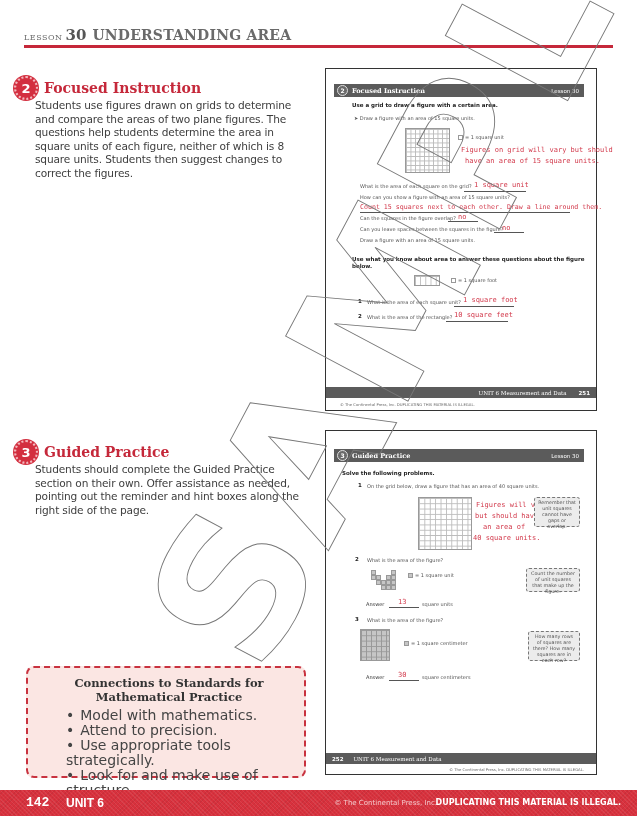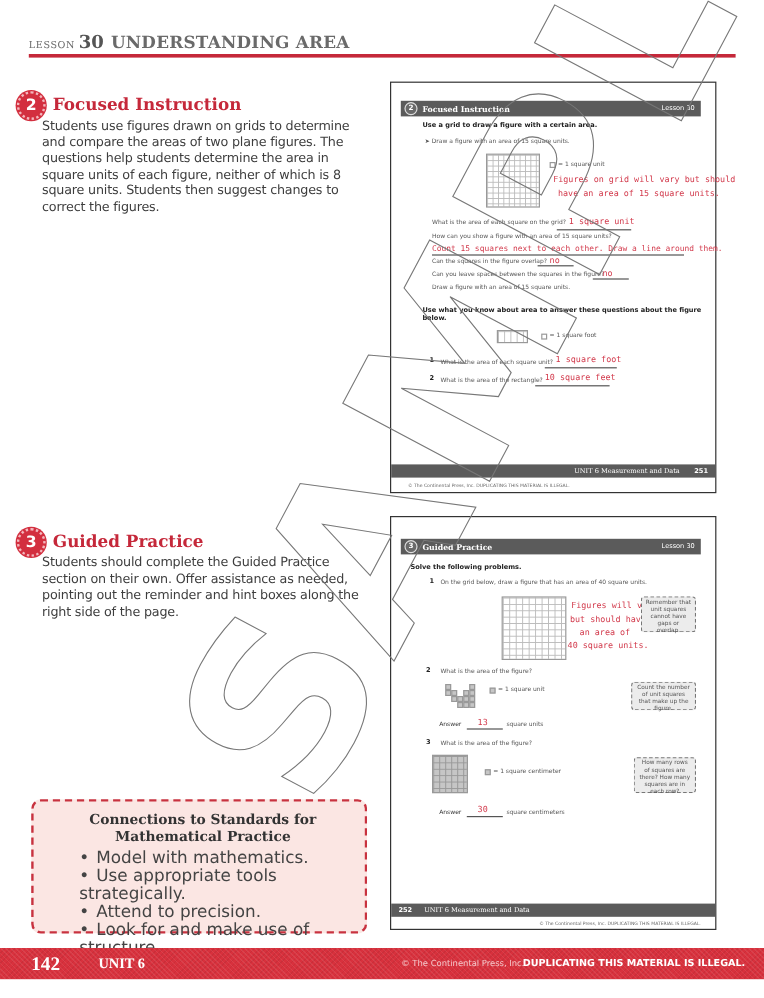--- a/index.html
+++ b/index.html
@@ -48,22 +48,22 @@
   .wb-foot { position: absolute; left: 0; right: 0; height: 11px; background: #5b5b5b; color: #fff; font-family: "DejaVu Serif", serif; font-size: 5.5px; display: flex; align-items: center; }
   .wb-copy { position: absolute; font-size: 3.8px; color: #666; white-space: nowrap; }
 
   
   .watermark { position: absolute; left: 0; top: 0; width: 637px; height: 832px; pointer-events: none; }
 
   
   .ftr { position: absolute; left: 0; right: 0; top: 790px; height: 26px;
          background-color: #d8313d;
          background-image: repeating-linear-gradient(45deg, rgba(255,255,255,0.08) 0 1px, transparent 1px 3px), repeating-linear-gradient(-45deg, rgba(0,0,0,0.06) 0 1px, transparent 1px 3px); }
-  .ftr .pg { position: absolute; left: 26px; top: 5px; font-size: 16px; font-weight: bold; color: #fff; font-family: Liberation Serif, serif; }
-  .ftr .unit { position: absolute; left: 82px; top: 6px; font-size: 12px; font-weight: bold; color: #fff; font-family: Liberation Serif, serif; }
+  .ftr .pg { position: absolute; left: 26px; top: 5px; font-size: 13px; font-weight: bold; color: #fff; font-family: Liberation Mono, monospace; }
+  .ftr .unit { position: absolute; left: 66px; top: 6px; font-size: 12px; font-weight: bold; color: #fff; font-family: Liberation Sans, sans-serif; }
   .ftr .copy { position: absolute; right: 80px; top: 9px; font-size: 7px; color: #f5c9cc; font-family: "DejaVu Sans", sans-serif; }
   .ftr .illegal { position: absolute; right: 16px; top: 8px; font-size: 8px; font-weight: bold; color: #fff; font-family: "DejaVu Sans", sans-serif; }
 </style>
 </head>
 <body>
 
 <div class="hdr">
   <div class="left">
     <span class="small">LESSON</span><span class="num">30</span><span class="title">UNDERSTANDING AREA</span>
   </div>
@@ -86,22 +86,22 @@
   <p>Students should complete the Guided Practice section on their own. Offer assistance as needed, pointing out the reminder and hint boxes along the right side of the page.</p>
 </div>
 
 <div class="standards">
   <h3>
     <span>Connections to Standards for</span><br>
     <span>Mathematical Practice</span>
   </h3>
   <ul>
     <li>Model with mathematics.</li>
+    <li>Attend to precision.</li>
     <li>Use appropriate tools strategically.</li>
-    <li>Attend to precision.</li>
     <li>Look for and make use of structure.</li>
   </ul>
 </div>
 
 <div class="wb" style="top:68px; height:343px;">
   <div class="wb-bar" style="top:15px;">
     <span class="mini-badge">2</span>
     <span>Focused Instruction</span>
     <span class="lesson">Lesson 30</span>
   </div>

